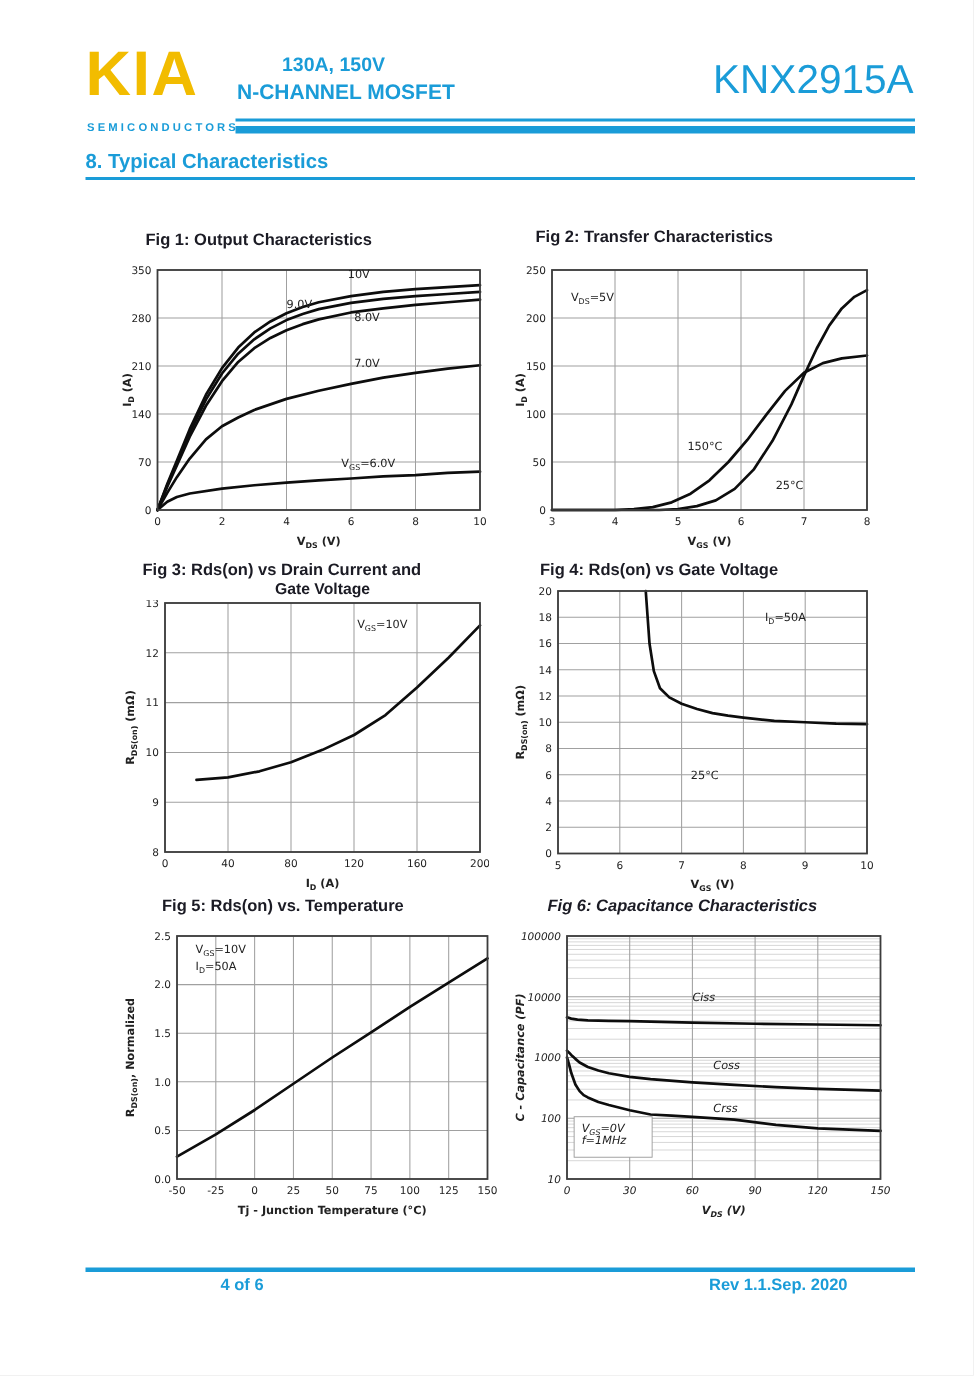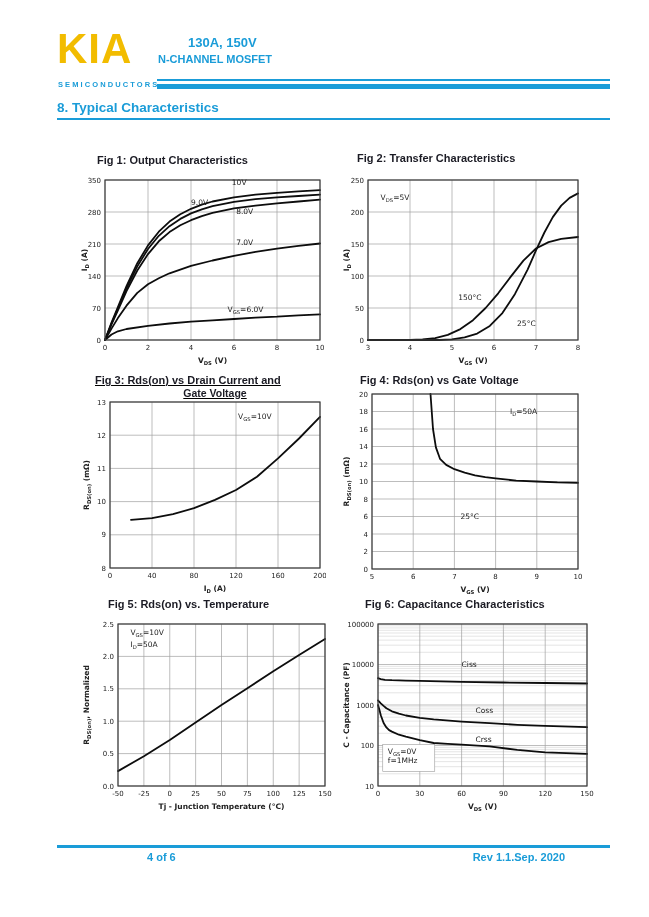--- a/index.html
+++ b/index.html
@@ -5,21 +5,21 @@
   html,body{margin:0;padding:0;background:#e8e8e8;}
   .page{position:relative;width:649px;height:917px;background:#ffffff;margin:0 auto;
         font-family:"Liberation Sans",sans-serif;overflow:hidden;}
   
   .logo{position:absolute;left:57px;top:28px;font-size:42px;font-weight:800;
         color:var(--logo-yellow,#f2bc00);letter-spacing:1px;line-height:1;}
   .logo-sub{position:absolute;left:58px;top:80px;font-size:7.5px;font-weight:700;
         color:var(--accent,#1a9cd8);letter-spacing:2.1px;}
   .rating{position:absolute;left:158px;top:35px;font-size:13px;font-weight:700;
         color:var(--accent,#1a9cd8);margin-left:30px;}
-  .devtype{position:absolute;left:158px;top:53px;font-size:11px;font-weight:700;
+  .devtype{position:absolute;left:158px;top:53px;font-size:14px;font-weight:700;
         color:var(--accent,#1a9cd8);}
   .partno{position:absolute;right:40px;top:38px;font-size:27px;font-weight:500;
         color:var(--accent,#1a9cd8);}
   .rule-thin{position:absolute;left:157px;top:79px;width:453px;height:2px;
         background:var(--accent,#1a9cd8);}
   .rule-thick{position:absolute;left:157px;top:84px;width:453px;height:5px;
         background:var(--accent,#1a9cd8);}
   .section-title{position:absolute;left:57px;top:100px;width:553px;
         font-size:13.5px;font-weight:700;color:var(--accent,#1a9cd8);
         border-bottom:2px solid var(--accent,#1a9cd8);padding-bottom:3px;}
@@ -41,20 +41,21 @@
 </style>
 </head>
 <body>
 
 <div class="page">
 
   <div class="logo">KIA</div>
   <div class="logo-sub">SEMICONDUCTORS</div>
   <div class="rating">130A, 150V</div>
   <div class="devtype">N-CHANNEL MOSFET</div>
+  <div class="partno">KNX2915A</div>
   <div class="rule-thin"></div>
   <div class="rule-thick"></div>
   <div class="section-title">8. Typical Characteristics</div>
 
   <div class="fig" style="left:78px;top:154px;width:248px;">
     <div class="fig-title" style="padding-left:19px;height:22px;">Fig 1: Output Characteristics</div>
     <svg width="248" height="200" viewBox="0 0 248 200">
         <rect x="27" y="4" width="215" height="160" fill="#fff"></rect>
         <line x1="27" x2="27" y1="4" y2="164" stroke="#a0a0a0" stroke-width="0.7"></line>
         <line x1="70" x2="70" y1="4" y2="164" stroke="#a0a0a0" stroke-width="0.7"></line>
@@ -128,21 +129,21 @@
         <text x="24" y="38.5" text-anchor="end" class="tick">200</text>
         <text x="24" y="6.5" text-anchor="end" class="tick">250</text>
         <text x="133" y="187" text-anchor="middle" class="axis"><tspan>V</tspan><tspan dy="2" font-size="70%">GS</tspan><tspan dy="-2"> (V)</tspan></text>
         <text text-anchor="middle" class="axis" transform="translate(9,84) rotate(-90)"><tspan>I</tspan><tspan dy="2" font-size="70%">D</tspan><tspan dy="-2"> (A)</tspan></text>
         <text x="40.599999999999994" y="24.47999999999999" class="ann"><tspan>V</tspan><tspan dy="2" font-size="70%">DS</tspan><tspan dy="-2">=5V</tspan></text>
         <text x="118.30000000000001" y="124.32" class="ann"><tspan>150°C</tspan></text>
         <text x="177.1" y="149.92000000000002" class="ann"><tspan>25°C</tspan></text>
       </svg>
   </div>
 
-  <div class="fig" style="left:80px;top:374px;width:246px;text-decoration:underline;">
+  <div class="fig" style="left:80px;top:374px;width:246px;">
     <div class="fig-title" style="padding-left:15px;">Fig 3: Rds(on) vs Drain Current and</div>
     <div class="fig-title2" style="margin-left:30px;">Gate Voltage</div>
     <svg width="246" height="200" viewBox="0 0 246 200">
         <rect x="30" y="2" width="210" height="166" fill="#fff"></rect>
         <line x1="30" x2="30" y1="2" y2="168" stroke="#a0a0a0" stroke-width="0.7"></line>
         <line x1="72" x2="72" y1="2" y2="168" stroke="#a0a0a0" stroke-width="0.7"></line>
         <line x1="114" x2="114" y1="2" y2="168" stroke="#a0a0a0" stroke-width="0.7"></line>
         <line x1="156" x2="156" y1="2" y2="168" stroke="#a0a0a0" stroke-width="0.7"></line>
         <line x1="198" x2="198" y1="2" y2="168" stroke="#a0a0a0" stroke-width="0.7"></line>
         <line x1="240" x2="240" y1="2" y2="168" stroke="#a0a0a0" stroke-width="0.7"></line>
@@ -255,21 +256,21 @@
         <text x="34" y="73.3" text-anchor="end" class="tick">1.5</text>
         <text x="34" y="40.900000000000006" text-anchor="end" class="tick">2.0</text>
         <text x="34" y="8.5" text-anchor="end" class="tick">2.5</text>
         <text x="141.5" y="191" text-anchor="middle" class="axis"><tspan>Tj - Junction Temperature (°C)</tspan></text>
         <text text-anchor="middle" class="axis" transform="translate(9,87) rotate(-90)"><tspan>R</tspan><tspan dy="2" font-size="70%">DS(on)</tspan><tspan dy="-2">, Normalized</tspan></text>
         <text x="50.42" y="17.01599999999999" class="ann"><tspan>V</tspan><tspan dy="2" font-size="70%">GS</tspan><tspan dy="-2">=10V</tspan></text>
         <text x="50.42" y="28.680000000000007" class="ann"><tspan>I</tspan><tspan dy="2" font-size="70%">D</tspan><tspan dy="-2">=50A</tspan></text>
       </svg>
   </div>
 
-  <div class="fig" style="left:340px;top:598px;width:255px;">
+  <div class="fig" style="left:340px;top:598px;width:255px;font-style:italic;">
     <div class="fig-title" style="padding-left:25px;height:20px;">Fig 6: Capacitance Characteristics</div>
     <svg width="255" height="212" viewBox="0 0 255 212">
         <rect x="38" y="6" width="209" height="162" fill="#fff"></rect>
         <line x1="38" x2="247" y1="155.80828517560877" y2="155.80828517560877" stroke="#c4c4c4" stroke-width="0.45"></line>
         <line x1="38" x2="247" y1="148.67658918385368" y2="148.67658918385368" stroke="#c4c4c4" stroke-width="0.45"></line>
         <line x1="38" x2="247" y1="143.61657035121752" y2="143.61657035121752" stroke="#c4c4c4" stroke-width="0.45"></line>
         <line x1="38" x2="247" y1="139.69171482439123" y2="139.69171482439123" stroke="#c4c4c4" stroke-width="0.45"></line>
         <line x1="38" x2="247" y1="136.48487435946242" y2="136.48487435946242" stroke="#c4c4c4" stroke-width="0.45"></line>
         <line x1="38" x2="247" y1="133.7735293794226" y2="133.7735293794226" stroke="#c4c4c4" stroke-width="0.45"></line>
         <line x1="38" x2="247" y1="131.4248555268263" y2="131.4248555268263" stroke="#c4c4c4" stroke-width="0.45"></line>

